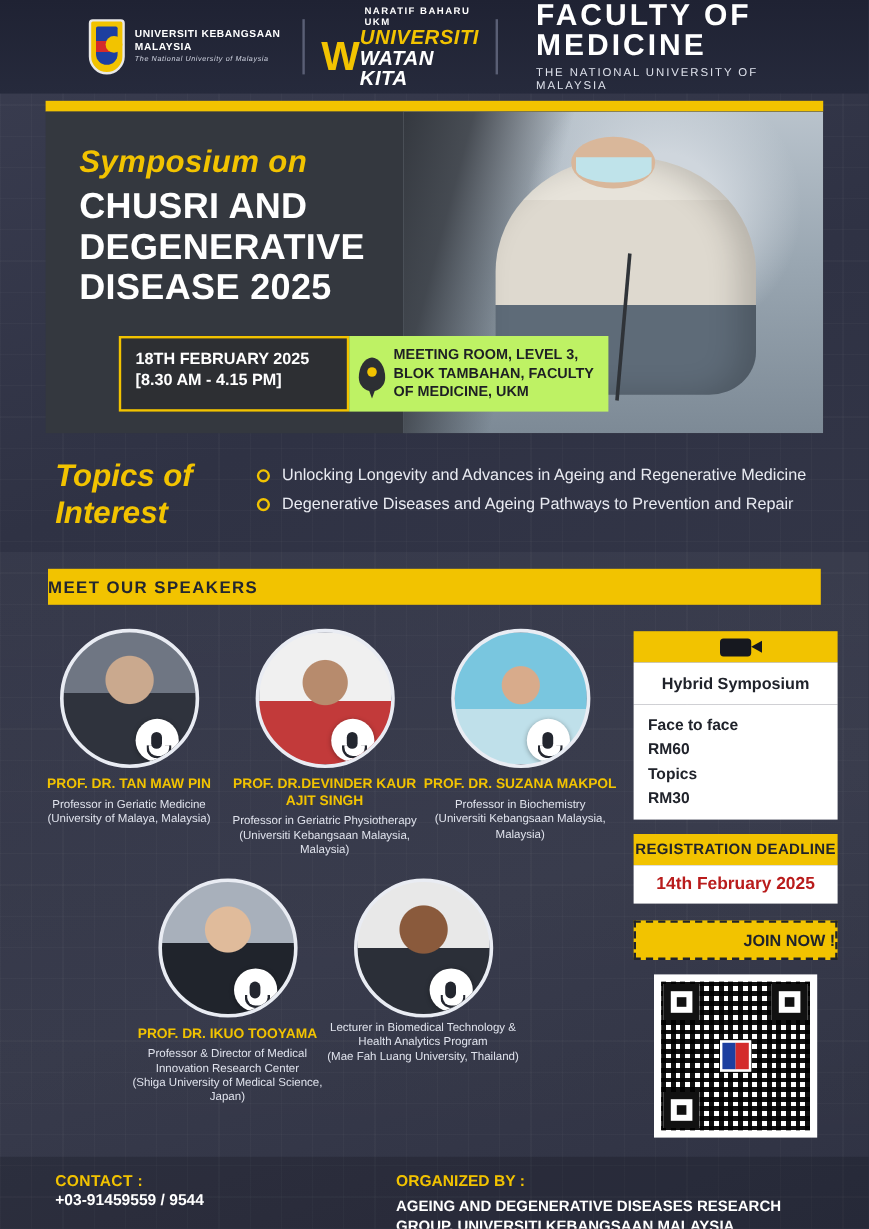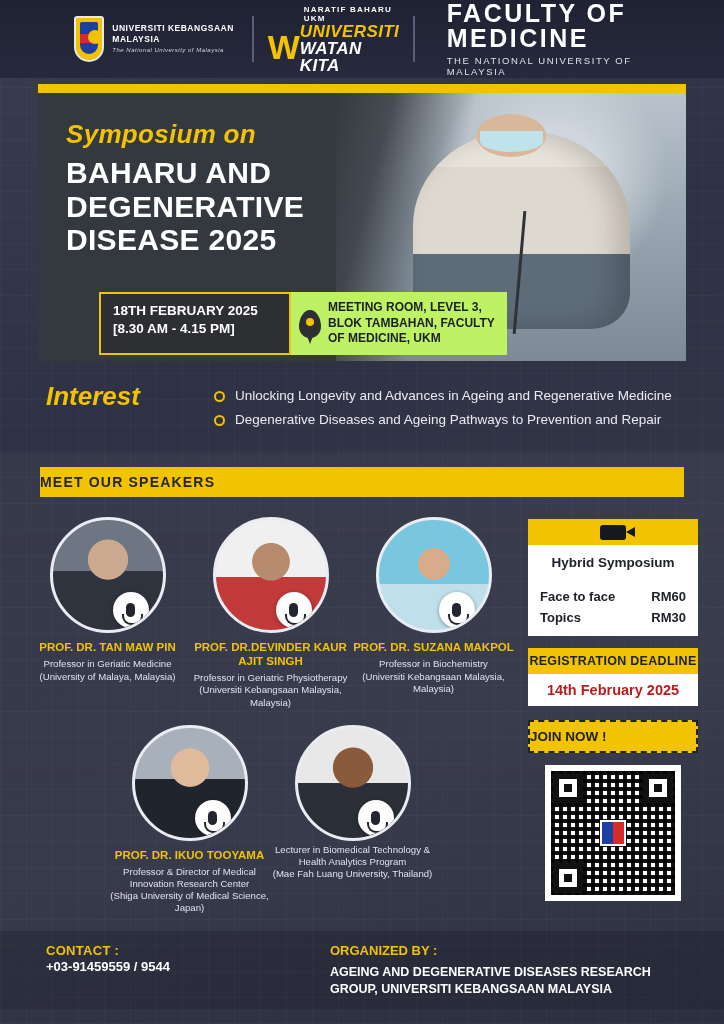--- a/index.html
+++ b/index.html
@@ -92,21 +92,21 @@
     position:absolute; left:52%; top:44%; width:3px; height:46%;
     background:#2f3338; transform: rotate(5deg);
   }
   .hero-sym {
     color:#f2c300; font-size:26px; font-weight:bold; font-style:italic; letter-spacing:.3px;
   }
   .hero-title {
     color:#fff; font-size:30px; font-weight:bold; line-height:1.12; margin-top:6px; letter-spacing:.3px;
   }
   .hero-bottom {
-    position:absolute; left:28px; bottom:6px; display:flex; align-items:stretch; z-index:4;padding-left:33px;
+    position:absolute; left:28px; bottom:18px; display:flex; align-items:stretch; z-index:4;padding-left:33px;
   }
   .date-box {
     background:#2d2f33; border:2px solid #f2c300; padding:8px 12px; color:#fff;
     font-size:13.5px; font-weight:bold; line-height:1.35; min-width:192px;
   }
   .venue-box {
     background:#bef264; color:#1d1f24; padding:8px 12px 8px 8px; font-size:12px; font-weight:bold;
     line-height:1.3; display:flex; align-items:center; gap:7px; max-width:218px;
   }
   .pin {
@@ -161,25 +161,25 @@
   .row2 { margin-top:16px; padding-left:82px;}
 
   
   .right-col { width: 170px; flex:0 0 auto; padding-top:2px;}
   .hybrid-top { background:#f2c300; height:26px; display:flex; align-items:center; justify-content:center;}
   .cam { width:26px;height:15px; background:#16181f; border-radius:3px; position:relative;}
   .cam:after{content:"";position:absolute;right:-9px;top:2px;border-top:5px solid transparent;border-bottom:5px solid transparent;border-right:9px solid #16181f;}
   .hybrid-body { background:#fff; color:#20232b; font-size:13.5px; font-weight:bold; text-align:center; padding:10px 0;}
   .yellow-head { background:#f2c300; color:#20232b; font-weight:bold; font-size:12.5px; text-align:center; padding:6px 0; margin-top:12px; letter-spacing:.3px;}
   .fee-body { background:#fff; padding:7px 12px 8px 12px;}
-  .fee-row { display:flex; justify-content:space-between; color:#20232b; font-size:13px; font-weight:bold; line-height:1.55;}
+  .fee-row { display:flex; justify-content:space-between; color:#20232b; font-size:13px; font-weight:bold; line-height:1.55;flex-direction:column;}
   .deadline-body { background:#fff; color:#b91c1c; font-size:14.5px; font-weight:bold; text-align:center; padding:8px 0;}
   .join {
     margin-top:14px; background:#f2c300; color:#20232b; font-weight:bold; font-size:13.5px;
-    text-align:left; padding:7px 0; border:2px dashed #20232b;
+    text-align:right; padding:7px 0; border:2px dashed #20232b;
   }
   .qr {
     width:136px;height:136px;margin:12px auto 0 auto; background:#fff; padding:6px;
   }
   .qr-inner{
     width:100%;height:100%;
     background-image:
       repeating-linear-gradient(90deg,#111 0 4px,#fff 4px 8px),
       repeating-linear-gradient(0deg,#111 0 4px,#fff 4px 8px);
     background-blend-mode: multiply;
@@ -244,21 +244,21 @@
     <div class="hero">
       <div class="hero-photo">
         <div class="person"></div>
         <div class="head"></div>
         <div class="mask"></div>
         <div class="cane"></div>
       </div>
       <div class="hero-left">
         <div class="hero-sym">Symposium on</div>
         <div class="hero-title">
-          <div>BAHARU AND</div>
+          <div>CHUSRI AND</div>
           <div>DEGENERATIVE</div>
           <div>DISEASE 2025</div>
         </div>
       </div>
       <div class="hero-bottom">
         <div class="date-box">
           <div>18TH FEBRUARY 2025</div>
           <div>[8.30 AM - 4.15 PM]</div>
         </div>
         <div class="venue-box">
@@ -268,20 +268,21 @@
             <span style="display:block">BLOK TAMBAHAN, FACULTY</span>
             <span style="display:block">OF MEDICINE, UKM</span>
           </span>
         </div>
       </div>
     </div>
   </div>
 
   <div class="topics">
     <div class="topics-title">
+      <div>Topics of</div>
       <div>Interest</div>
     </div>
     <div class="topics-list">
       <div class="topic-item">
         <span class="bullet-ring"></span>
         <span>Unlocking Longevity and Advances in Ageing and Regenerative Medicine</span>
       </div>
       <div class="topic-item">
         <span class="bullet-ring"></span>
         <span>Degenerative Diseases and Ageing Pathways to Prevention and Repair</span>

